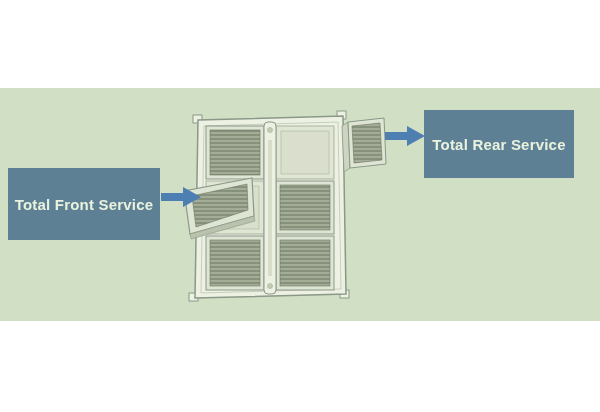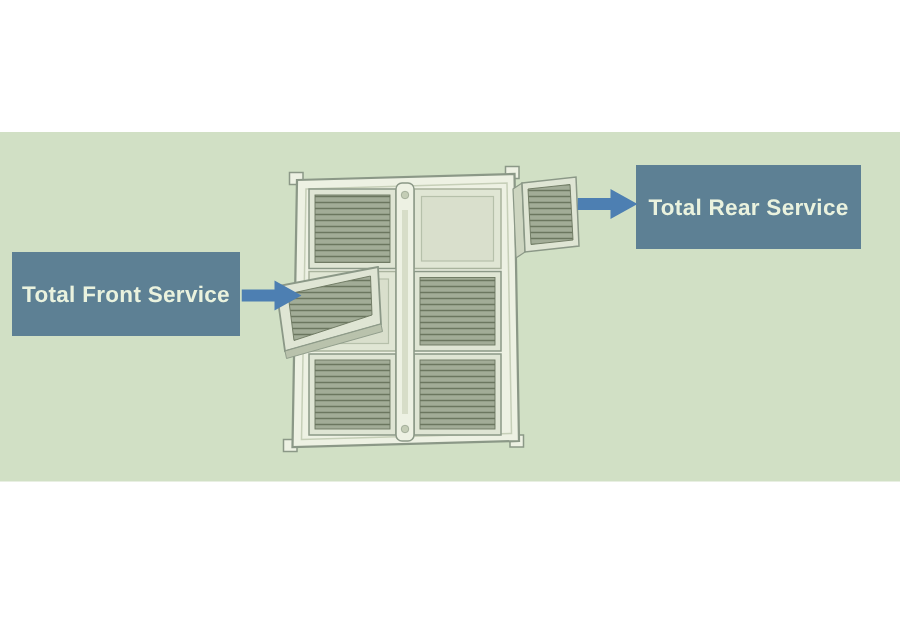--- a/index.html
+++ b/index.html
@@ -26,22 +26,22 @@
     align-items: center;
     justify-content: center;
     background: var(--label-bg, #5d8094);
     color: var(--label-text, #eaf2de);
     font-weight: bold;
     font-size: 15px;
     letter-spacing: 0.2px;
     text-align: center;
     z-index: 4;
   }
-  .label-front { left: 8px;   top: 168px; width: 152px; height: 56px; }
-  .label-rear  { left: 424px; top: 110px; width: 150px; height: 56px; }
+  .label-front { left: 8px;   top: 168px; width: 152px; height: 72px; }
+  .label-rear  { left: 424px; top: 110px; width: 150px; height: 68px; }
 
   .arrow { position: absolute; z-index: 5; }
   .arrow-front { left: 161px; top: 185px; }
   .arrow-rear  { left: 385px; top: 124px; }
   .arrow-shape { fill: var(--arrow, #4d7fb2); }
 
   .cabinet { position: absolute; left: 160px; top: 106px; z-index: 2; }
 
   .outline { stroke: var(--cabinet-outline, #8b9887); }
   .cab-fill { fill: var(--cabinet-fill, #edf1e3); }

